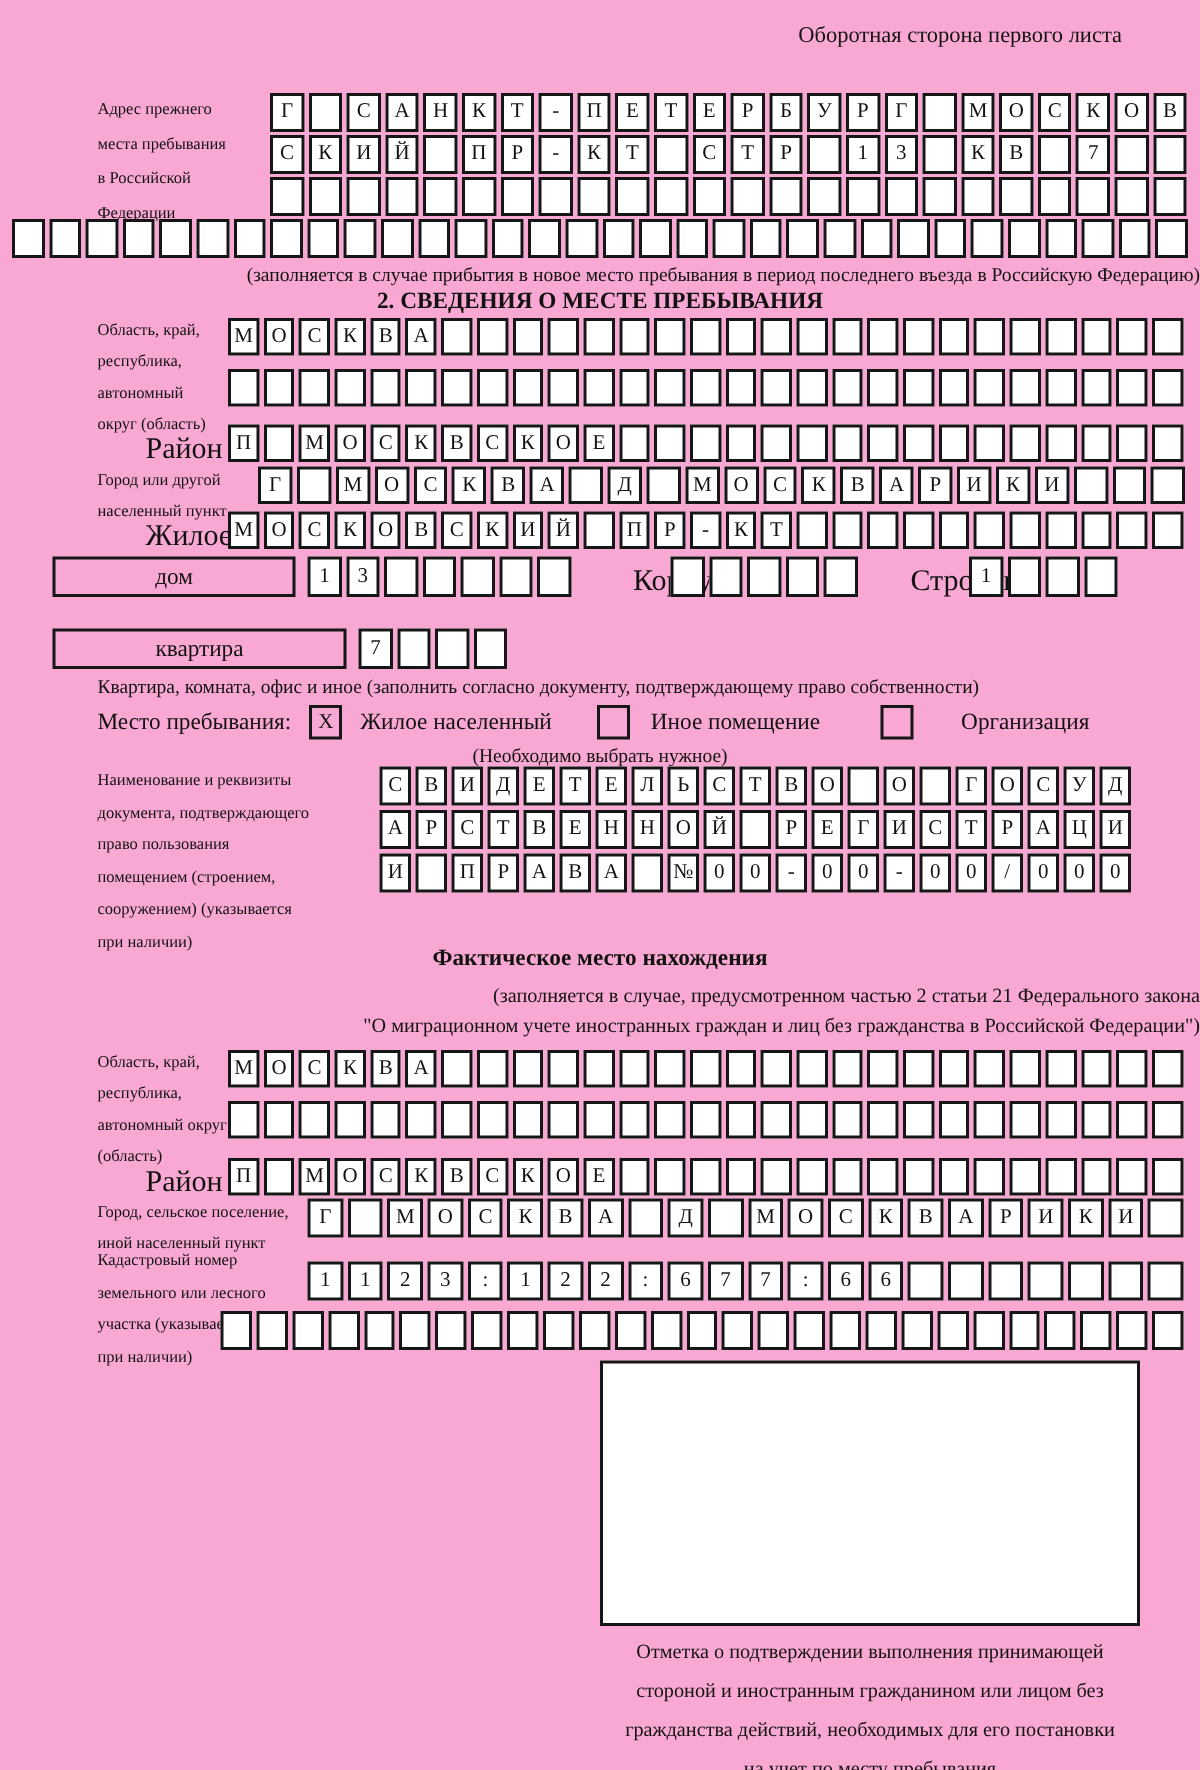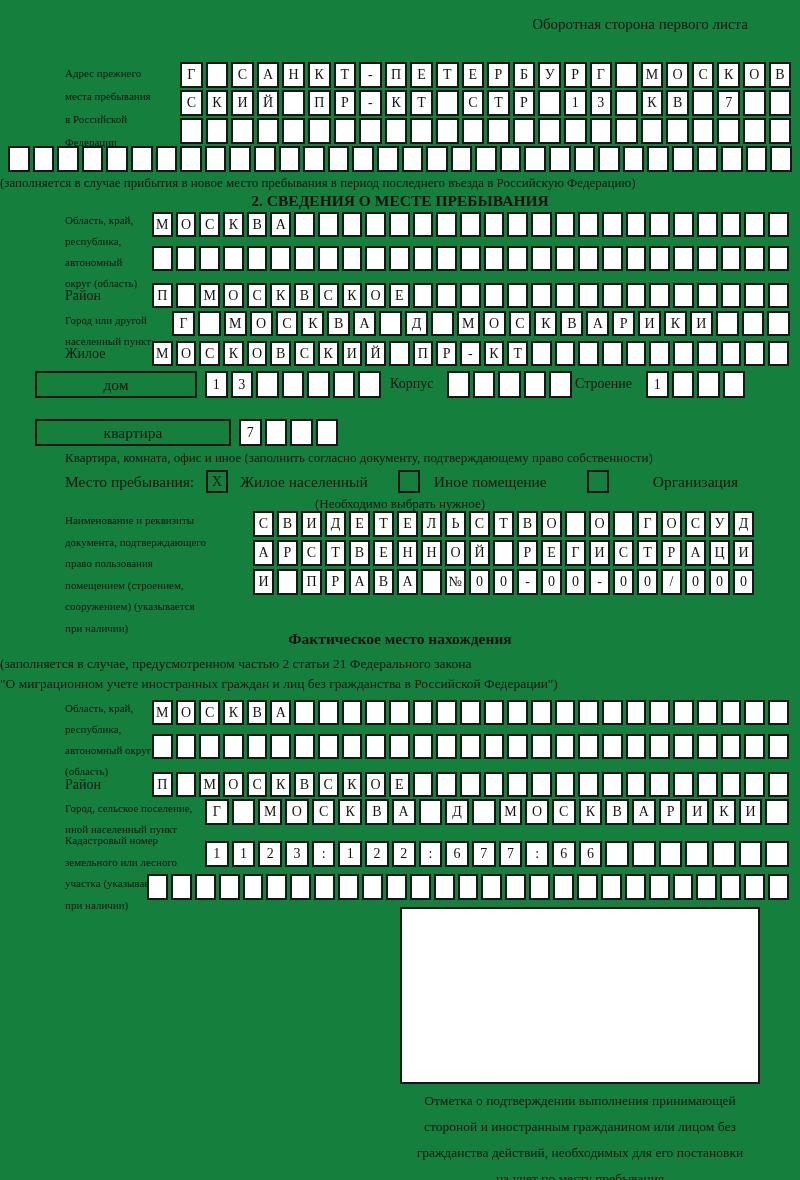--- a/index.html
+++ b/index.html
@@ -1,21 +1,21 @@
 <!DOCTYPE html>
 <html><head>
 <meta charset="utf-8">
 <style>
   html,body{margin:0;padding:0;background:#ffffff;}
-  .page{position:relative;width:800px;height:1180px;background:#15803d;overflow:hidden;
+  .page{position:relative;width:800px;height:1180px;background:#f9a8d4;overflow:hidden;
         font-family:"Liberation Serif","DejaVu Serif",serif;color:#121212;}
   .hdr{position:absolute;top:16px;right:52px;font-size:15px;}
   .lbl{position:absolute;font-size:11px;line-height:21px;white-space:pre-line;}
-  .inl{position:absolute;font-size:14px;white-space:nowrap;}
-  .cap{position:absolute;left:0;width:800px;text-align:left;font-size:13px;}
+  .inl{position:absolute;font-size:20px;white-space:nowrap;margin-left:32px;}
+  .cap{position:absolute;left:0;width:800px;text-align:right;font-size:13px;}
   .capl{position:absolute;font-size:13px;white-space:nowrap;}
   .ttl{position:absolute;left:0;width:800px;text-align:center;font-size:15.5px;font-weight:bold;}
   .cellrow{position:absolute;display:flex;gap:3px;}
   .cellrow .cell{flex:none;width:var(--cw,21px);height:var(--ch,25px);box-sizing:border-box;
         border:2px solid #161616;background:#fff;display:flex;align-items:center;justify-content:center;
         font-size:14px;line-height:1;}
   .widebox{position:absolute;box-sizing:border-box;border:2px solid #161616;height:27px;
         display:flex;align-items:center;justify-content:center;font-size:15.5px;}
   .stayrow{position:absolute;display:flex;align-items:center;font-size:15.5px;}
   .ckbox{flex:none;width:22px;height:23px;box-sizing:border-box;border:2px solid #161616;
@@ -343,21 +343,21 @@
     </div>
   <div class="capl" style="left:65px;top:450px">Квартира, комната, офис и иное (заполнить согласно документу, подтверждающему право собственности)</div>
 
   <div class="stayrow" style="left:65px;top:470px">
     <span>Место пребывания:</span>
     <span class="ckbox" style="margin-left:12px">X</span>
     <span style="margin-left:12px">Жилое населенный</span>
     <span class="ckbox" style="margin-left:30px"></span>
     <span style="margin-left:14px">Иное помещение</span>
     <span class="ckbox" style="margin-left:40px"></span>
-    <span style="margin-left:44px">Организация</span>
+    <span style="margin-left:32px">Организация</span>
   </div>
   <div class="capl" style="left:65px;top:496px;width:670px;text-align:center;white-space:normal">(Необходимо выбрать нужное)</div>
 
   <div class="lbl" style="left:65px;top:510px;width:195px;line-height:21.5px">Наименование и реквизиты
 документа, подтверждающего
 право пользования
 помещением (строением,
 сооружением) (указывается
 при наличии)</div>
   <div class="cellrow" style="left:253px;top:511px;--cw:21px;--ch:26px">

